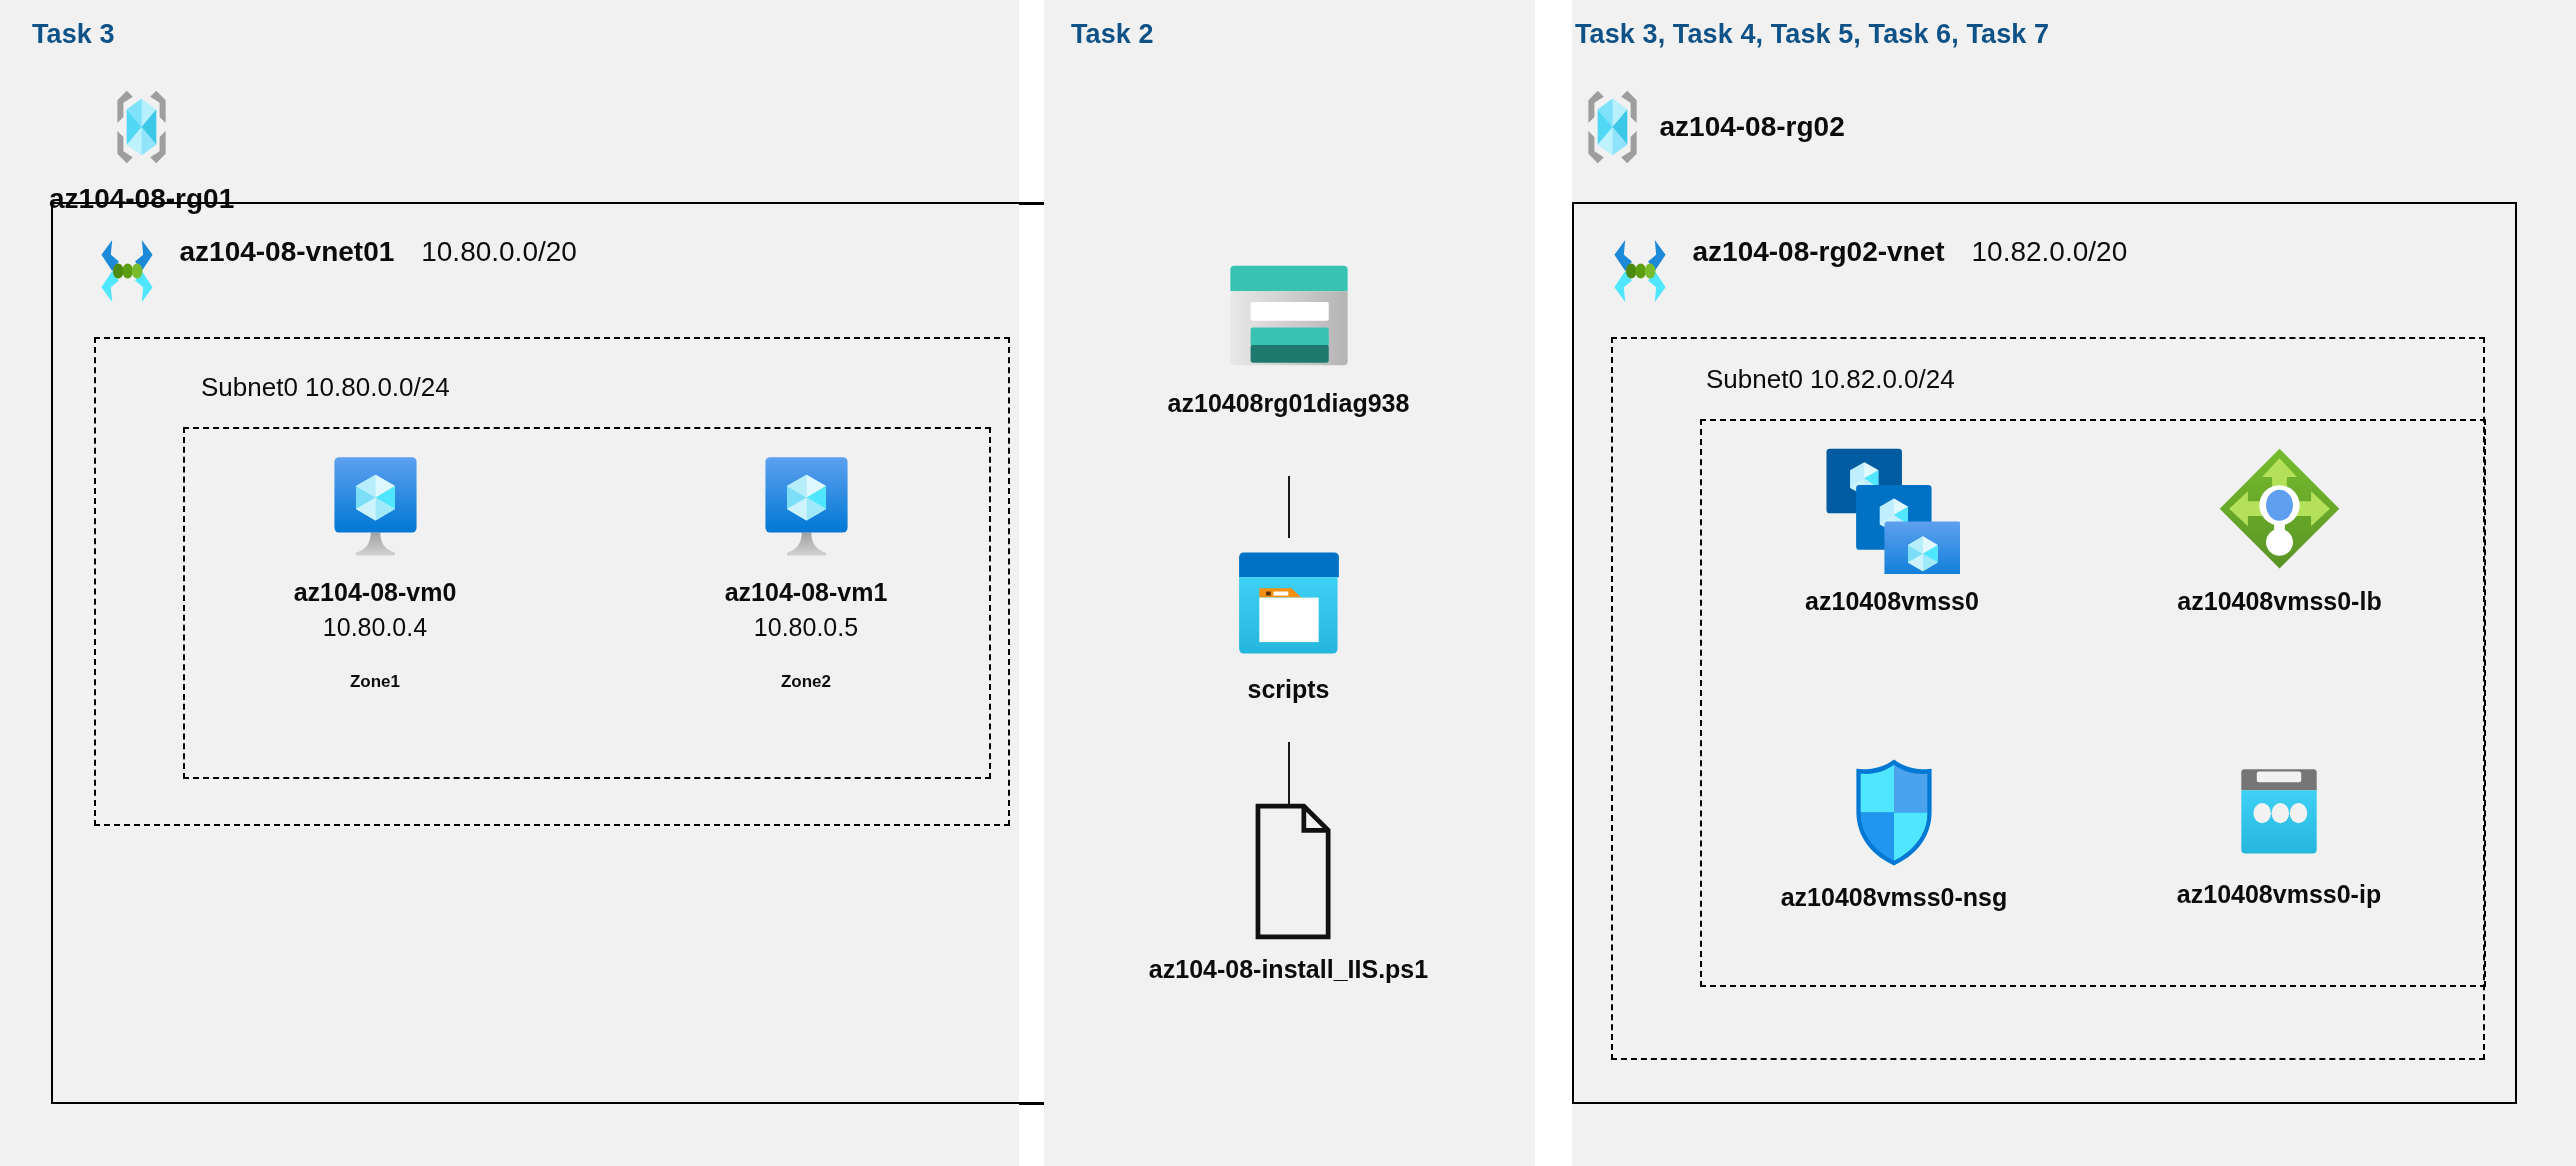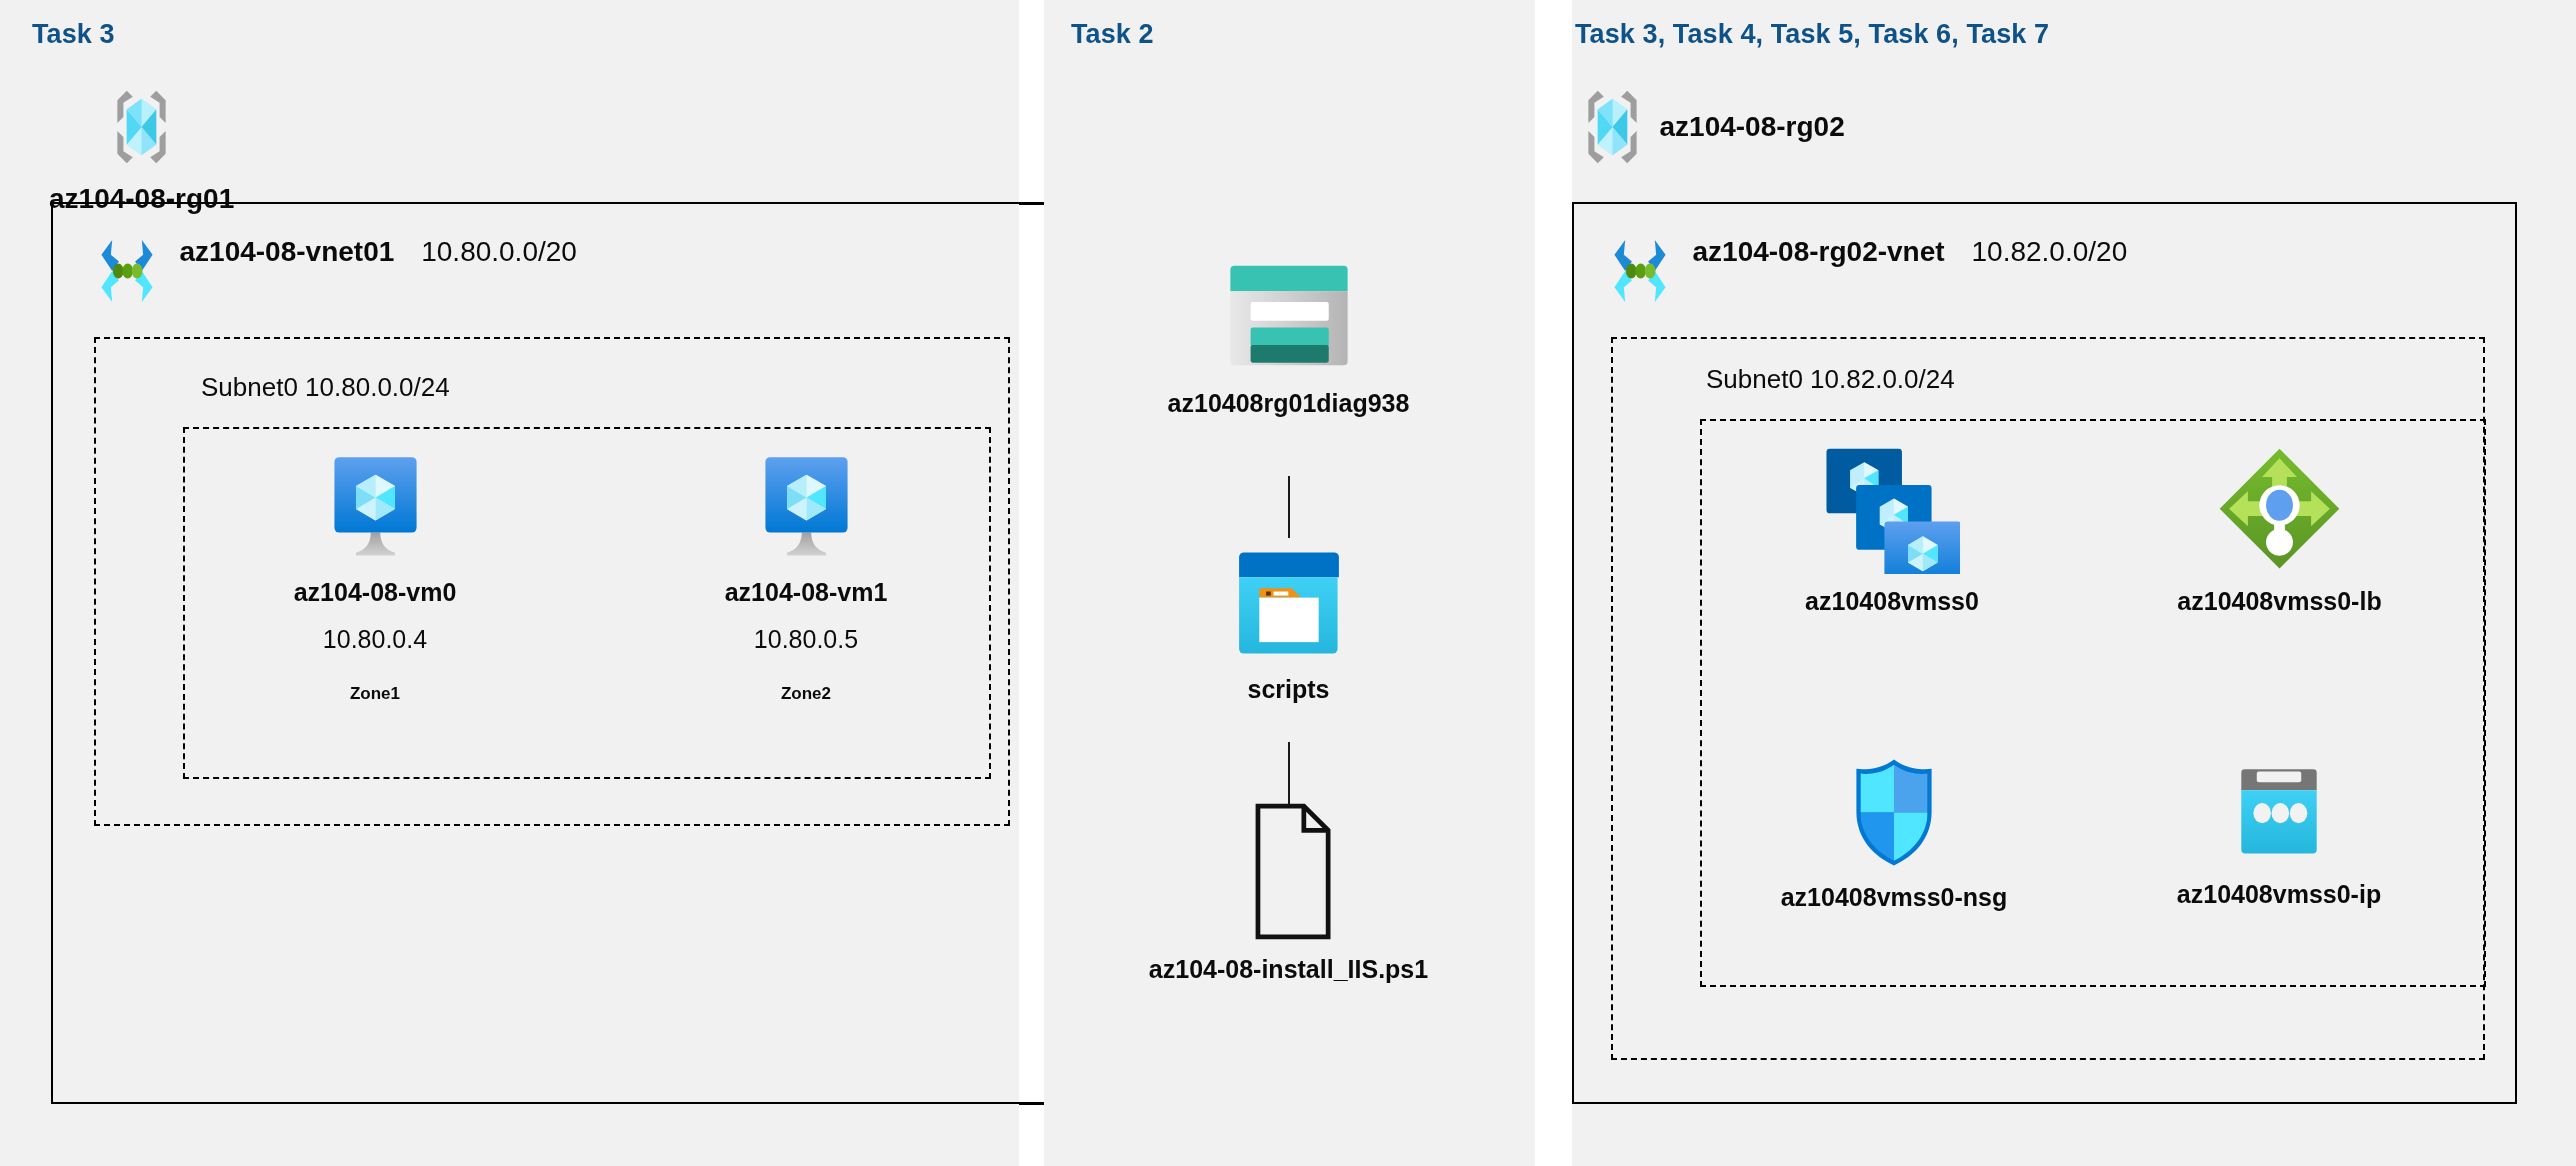--- a/index.html
+++ b/index.html
@@ -20,21 +20,21 @@
   .vnet-name{font-size:28px;font-weight:bold;color:#0b0b0b;}
   .vnet-cidr{font-size:28px;font-weight:normal;color:#0b0b0b;margin-left:9.4px;}
   .dashed-box{position:absolute;box-sizing:border-box;
     border:2.7px dashed #000000;}
   .subnet-label{position:absolute;font-size:26px;color:#0b0b0b;white-space:nowrap;}
   .subnet-label b{font-weight:normal;}
   .subnet-label span{font-weight:normal;}
   .node{position:absolute;display:flex;flex-direction:column;align-items:center;}
   .node-icon{display:block;}
   .node-label{font-size:25px;font-weight:bold;color:#0b0b0b;margin-top:10.8px;white-space:nowrap;text-align:right;}
-  .node-sub{font-size:25px;font-weight:normal;color:#0b0b0b;margin-top:18px;white-space:nowrap;text-align:center;}
+  .node-sub{font-size:25px;font-weight:normal;color:#0b0b0b;margin-top:6px;white-space:nowrap;text-align:center;}
   .node-zone{font-size:17px;font-weight:bold;color:#0b0b0b;margin-top:30px;white-space:nowrap;text-align:center;}
   .connector{position:absolute;background:#1a1a1a;width:2px;}
   .t2node{position:absolute;display:flex;flex-direction:column;align-items:center;}
   .t2label{font-size:25px;font-weight:bold;color:#0b0b0b;margin-top:12px;white-space:nowrap;}
   .hline{position:absolute;background:#000000;height:2.7px;}
 </style>
 </head>
 <body>
 
 <div class="panel" style="left:0px;top:0px;width:1019px;height:1166px;"></div>

